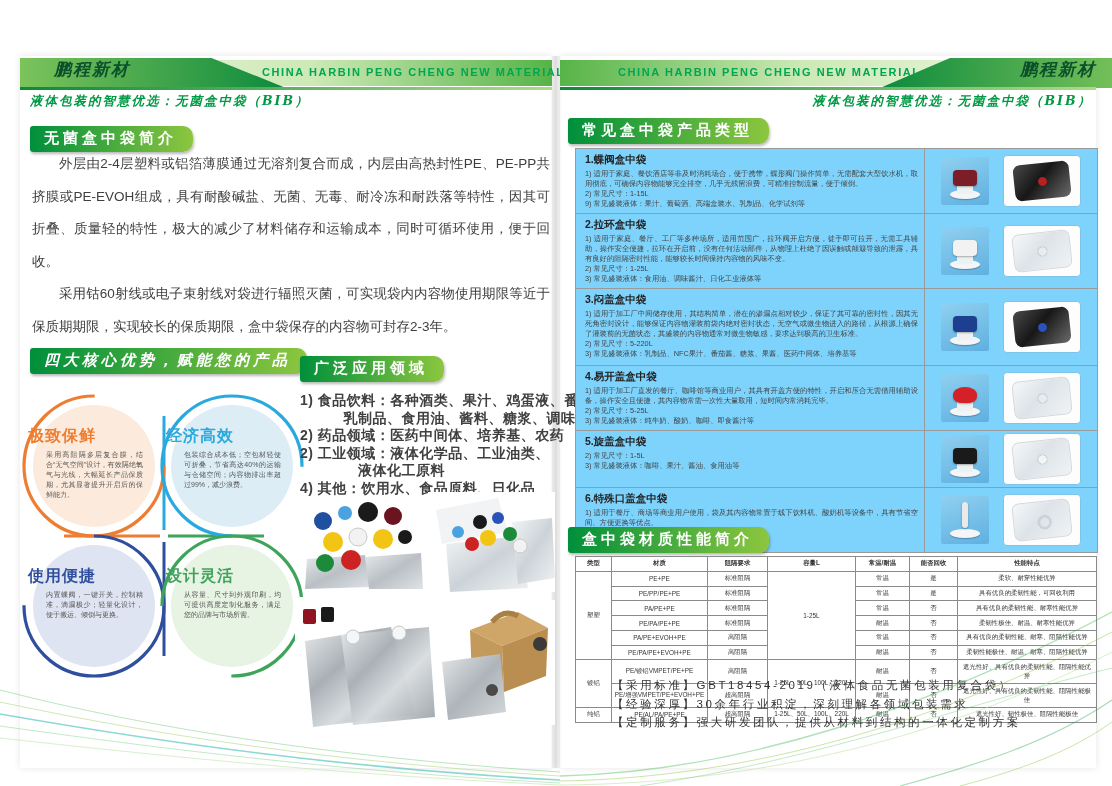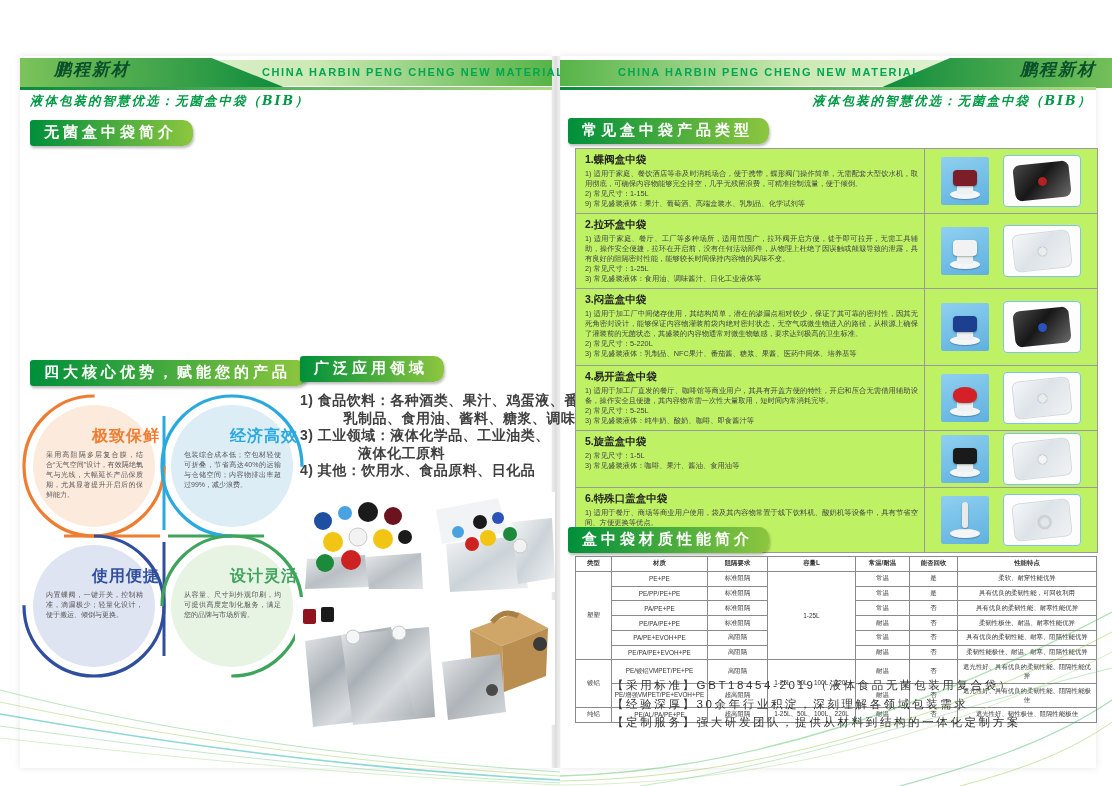--- a/index.html
+++ b/index.html
@@ -25,30 +25,30 @@
           background:linear-gradient(90deg,#008f3b,#8dc63f);color:#fff;font-weight:bold;font-size:15px;
           letter-spacing:4px;border-radius:3px 10px 10px 3px;box-shadow:1px 2px 3px rgba(0,0,0,.28);white-space:nowrap;}
   
   .intro{position:absolute;left:32px;top:148px;width:518px;}
   .intro p{margin:0;font-size:13.5px;line-height:32.5px;text-align:justify;text-indent:2em;color:#3f3f3f;font-weight:500;}
   
   .clover{position:absolute;left:28px;top:390px;width:272px;height:292px;}
   .quad{position:absolute;width:132px;height:132px;}
   .quad .disc{position:absolute;left:5px;top:5px;width:122px;height:122px;border-radius:50%;}
   .quad svg.arc{position:absolute;left:-8px;top:-8px;}
-  .quad .qtitle{position:absolute;left:0;top:26px;width:100%;text-align:right;font-size:16px;font-weight:bold;letter-spacing:1px;}
+  .quad .qtitle{position:absolute;left:0;top:26px;width:100%;text-align:left;font-size:16px;font-weight:bold;letter-spacing:1px;}
   .quad .qdesc{position:absolute;left:18px;top:50px;width:97px;font-size:7px;line-height:10px;color:#555;text-align:justify;}
   .cross line{stroke-width:3;}
   
   .apps{position:absolute;left:300px;top:392px;width:258px;}
   .apps div{font-size:14px;line-height:17.5px;font-weight:bold;color:#404040;letter-spacing:.5px;white-space:pre;}
   
   .photo{position:absolute;background:#fff;}
   
-  .prodbox{position:absolute;left:575px;top:148px;width:521px;border:1px solid #9a9a9a;background:#bef264;}
+  .prodbox{position:absolute;left:575px;top:148px;width:521px;border:1px solid #9a9a9a;background:#7dd3fc;}
   .prow{display:flex;border-bottom:1px solid #9a9a9a;}
   .prow:last-child{border-bottom:none;}
   .ptext{flex:1;padding:4px 6px 4px 9px;}
   .ptitle{font-size:10.5px;font-weight:bold;color:#222;margin-bottom:2px;}
   .pline{font-size:7.3px;line-height:10px;color:#444;text-align:justify;}
   .pthumbs{width:168px;display:flex;align-items:center;justify-content:space-evenly;border-left:1px solid #9a9a9a;padding:2px;}
   .capthumb{width:48px;height:48px;border-radius:2px;background:linear-gradient(160deg,#8fd0f0,#5fb0e0);
             position:relative;overflow:hidden;}
   .cap-base{position:absolute;left:9px;bottom:6px;width:30px;height:9px;background:#f3f5f6;border-radius:50%;box-shadow:0 1px 1px rgba(0,0,0,.25);}
   .cap-neck{position:absolute;left:16px;bottom:11px;width:16px;height:10px;background:#eef1f2;}
@@ -81,24 +81,28 @@
   <div>
     <div class="band" style="left:20px;top:60px;width:532px;"></div>
     <div class="wedge l" style="left:20px;top:58px;width:232px;">
       <span class="logo">鹏程新材</span>
     </div>
     <div class="companyen" style="left:262px;top:66px;">CHINA HARBIN PENG CHENG NEW MATERIAL</div>
     <div class="rule" style="left:20px;top:87px;width:532px;"></div>
     <div class="tagline" style="left:30px;top:93px;">液体包装的智慧优选：无菌盒中袋（BIB）</div>
   </div>
 
-  <div class="banner" style="left:30px;top:120px;">无菌盒中袋简介</div>
-
-
-  <div class="banner" style="left:30px;top:360px;">四大核心优势，赋能您的产品</div>
+  <div class="banner" style="left:30px;top:126px;">无菌盒中袋简介</div>
+
+  <div class="intro">
+    <p>外层由2-4层塑料或铝箔薄膜通过无溶剂复合而成，内层由高热封性PE、PE-PP共挤膜或PE-EVOH组成，具有耐酸碱盐、无菌、无毒、耐冷冻和耐跌落等特性，因其可折叠、质量轻的特性，极大的减少了材料储存和运输成本，同时可循环使用，便于回收。</p>
+    <p>采用钴60射线或电子束射线对袋进行辐照灭菌，可实现袋内内容物使用期限等近于保质期期限，实现较长的保质期限，盒中袋保存的内容物可封存2-3年。</p>
+  </div>
+
+  <div class="banner" style="left:30px;top:348px;font-style:italic;">四大核心优势，赋能您的产品</div>
   <div class="banner" style="left:300px;top:356px;">广泛应用领域</div>
 
   <div class="clover">
     <svg class="cross" width="272" height="292" style="position:absolute;left:0;top:0;">
       <line x1="36" y1="146" x2="132" y2="146" stroke="#ee7d31"></line>
       <line x1="136" y1="26" x2="136" y2="140" stroke="#2aa9de"></line>
       <line x1="136" y1="152" x2="136" y2="266" stroke="#2f4f9e"></line>
       <line x1="140" y1="146" x2="236" y2="146" stroke="#3fa45b"></line>
     </svg>
     <div class="quad" style="left:0;top:10px;">
@@ -131,21 +135,22 @@
       </svg>
       <div class="disc" style="background: rgb(231, 243, 227);"></div>
       <div class="qtitle" style="color: rgb(63, 164, 91);">设计灵活</div>
       <div class="qdesc">从容量、尺寸到外观印刷，均可提供高度定制化服务，满足您的品牌与市场所需。</div>
     </div>
   </div>
 
   <div class="apps">
     <div>1) 食品饮料：各种酒类、果汁、鸡蛋液、番茄酱</div>
     <div>　　　乳制品、食用油、酱料、糖浆、调味品</div>
-    <div>3) 工业领域：液体化学品、工业油类、</div>
+    <div>2) 药品领域：医药中间体、培养基、农药</div>
+    <div>2) 工业领域：液体化学品、工业油类、</div>
     <div>　　　　液体化工原料</div>
     <div>4) 其他：饮用水、食品原料、日化品</div>
   </div>
 
   <div class="photo" style="left:305px;top:497px;width:118px;height:92px;">
     <svg width="118" height="92">
       <defs>
           <linearGradient id="g1" x1="0" y1="0" x2="1" y2="1">
         <stop offset="0" stop-color="#e8eaec"></stop>
             <stop offset=".5" stop-color="#b9bfc4"></stop>

